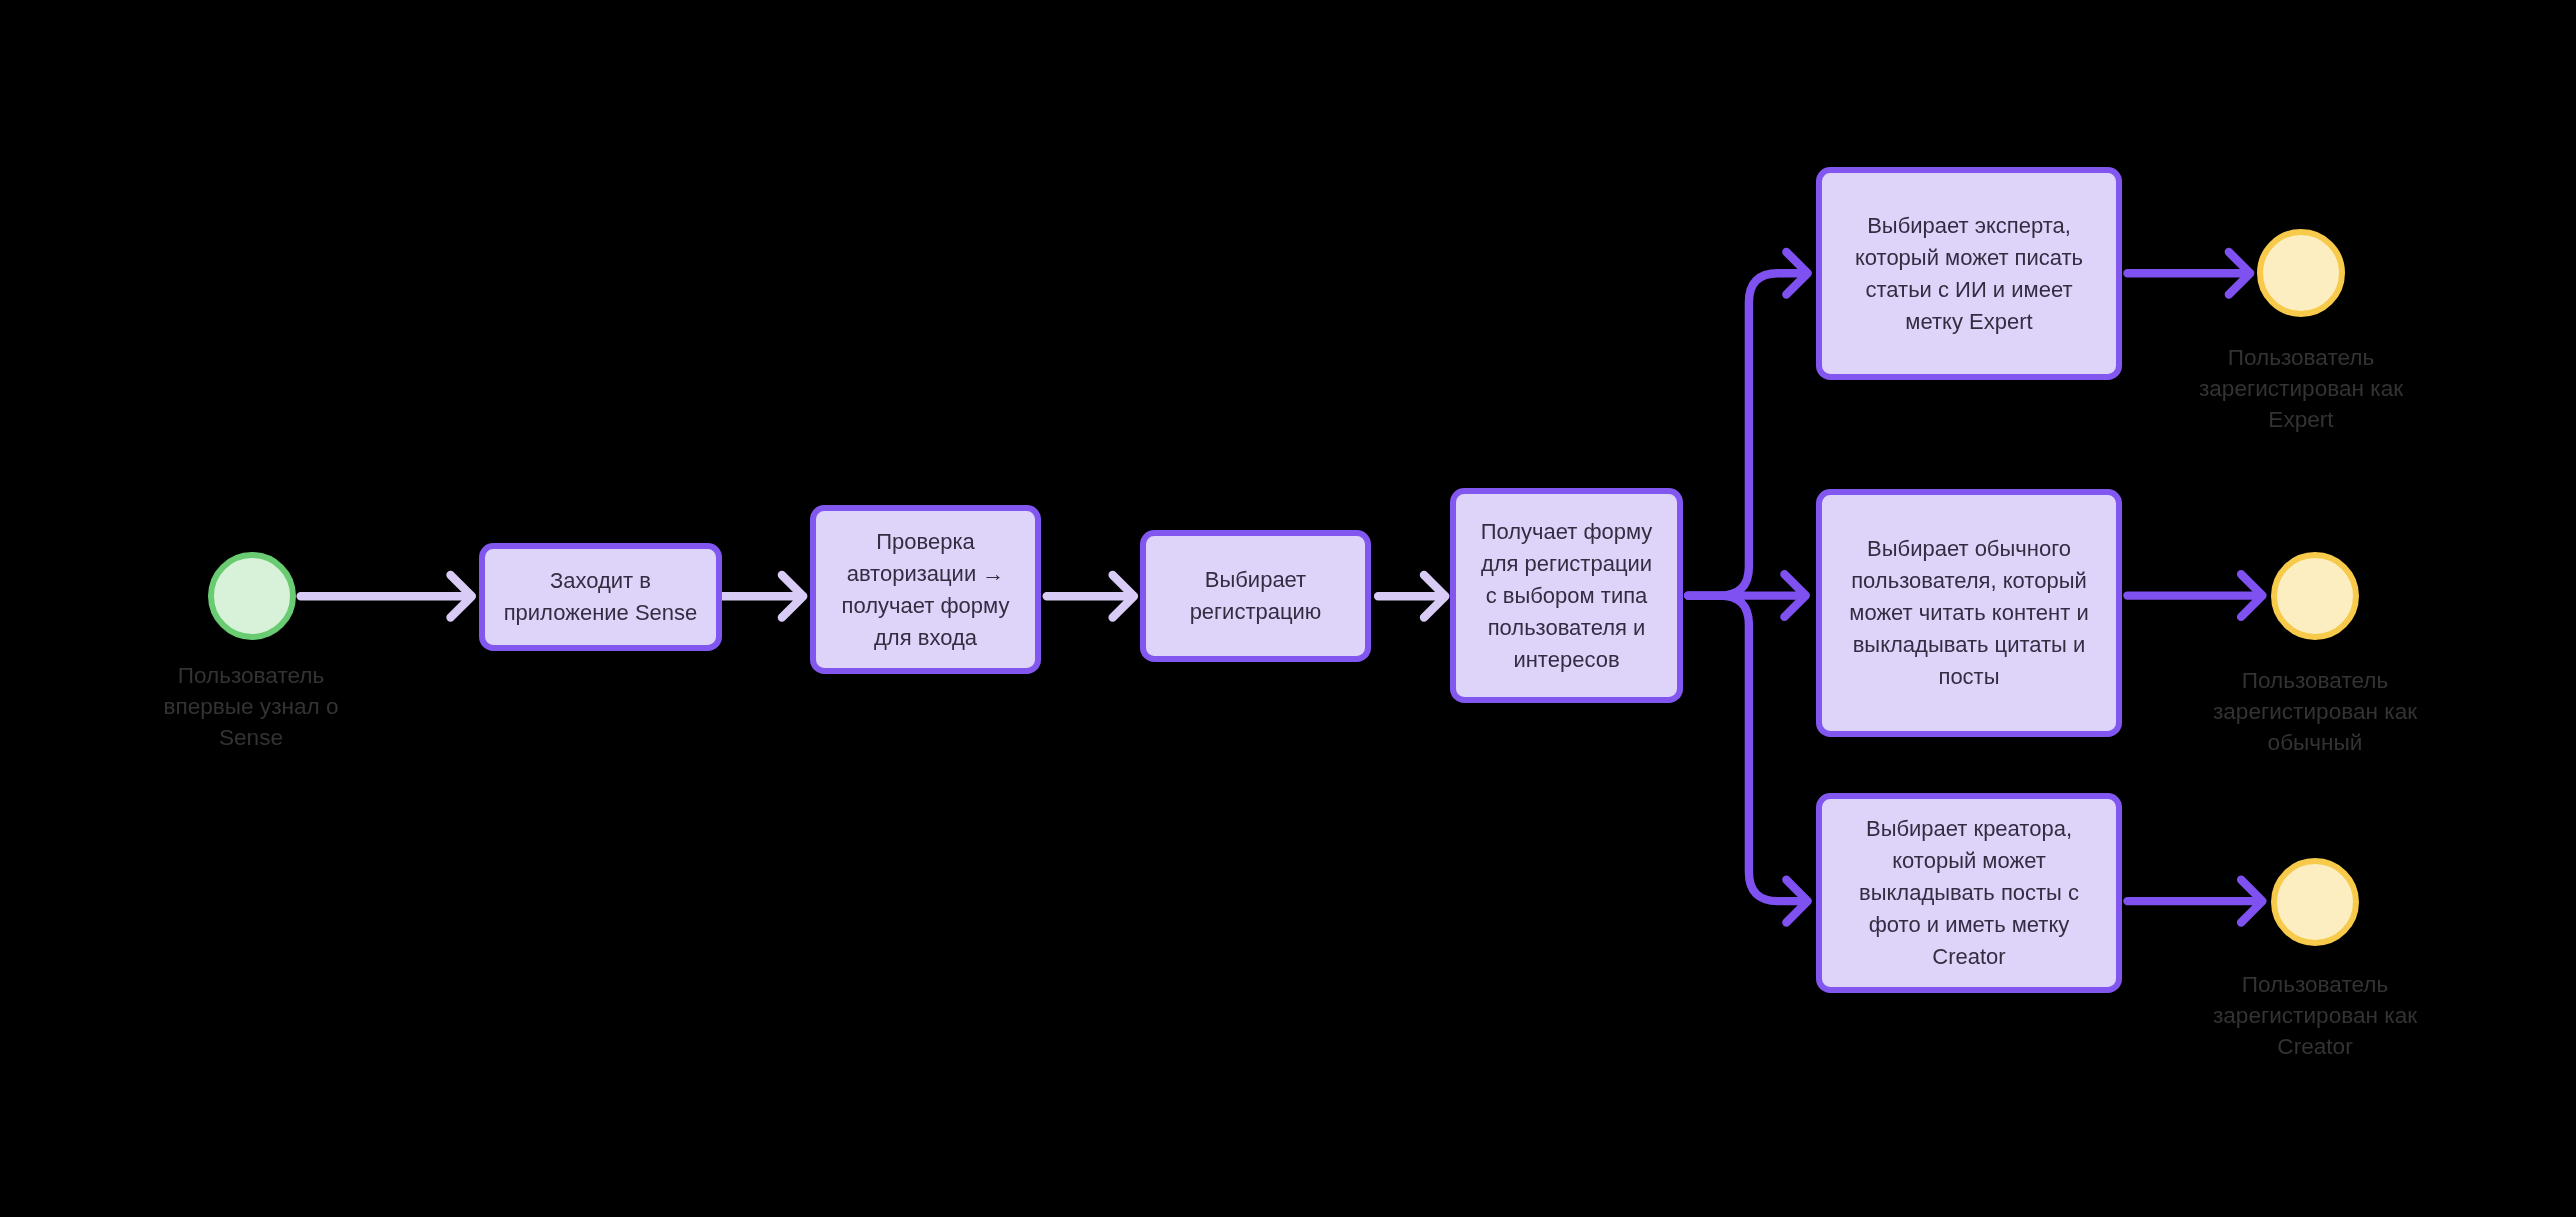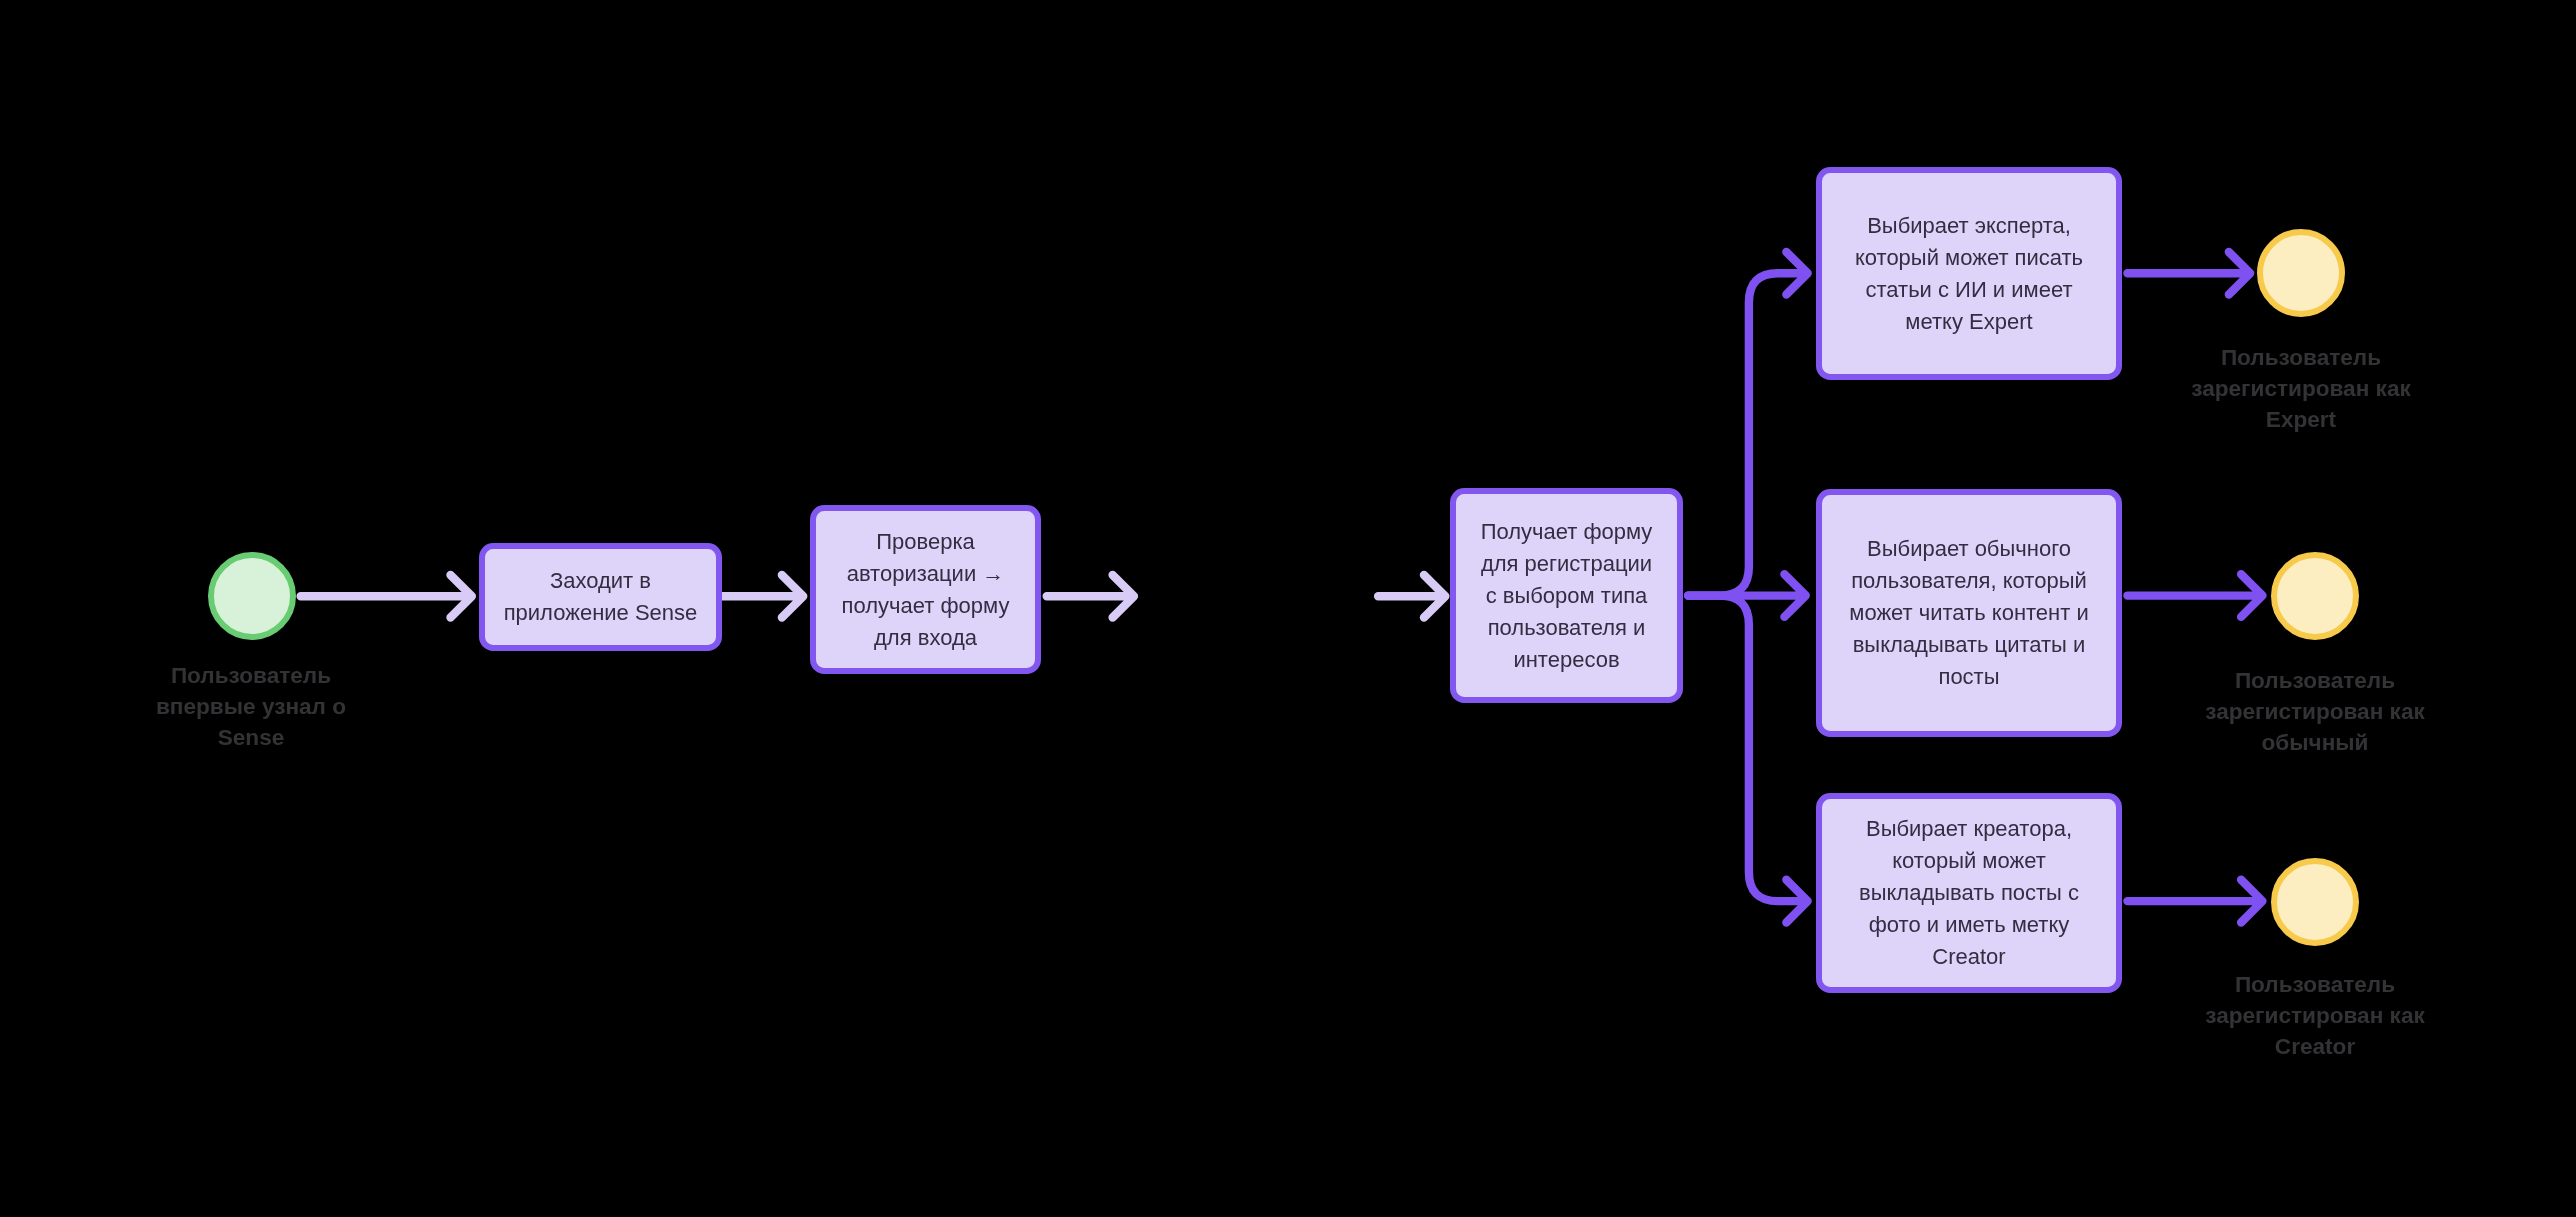--- a/index.html
+++ b/index.html
@@ -60,21 +60,21 @@
   }
   .event-circle.end {
     background: var(--end-fill, #fceec0);
     border: 6.5px solid var(--end-border, #f7ca4b);
   }
   .caption {
     position: absolute;
     color: var(--caption-text, #333336);
     font-size: 22.6px;
     line-height: 31px;
-    font-weight: 700;
+    font-weight: 400;
     text-align: center;
     white-space: pre-line;
   }
 </style>
 </head>
 <body>
 
 <div class="canvas">
 
   <svg class="wires" width="2576" height="1217" viewBox="0 0 3987 1884">
@@ -100,20 +100,24 @@
 приложение Sense</span>
   </div>
 
   <div class="flow-box" style="left:810px; top:505px; width:231px; height:169px;">
     <span class="node-label">Проверка
 авторизации →
 получает форму
 для входа</span>
   </div>
 
+  <div class="flow-box" style="left:1140px; top:530px; width:231px; height:132px;">
+    <span class="node-label">Выбирает
+регистрацию</span>
+  </div>
 
   <div class="flow-box" style="left:1450px; top:488px; width:233px; height:215px;">
     <span class="node-label">Получает форму
 для регистрации
 с выбором типа
 пользователя и
 интересов</span>
   </div>
 
   <div class="flow-box" style="left:1816px; top:167px; width:306px; height:213px;">

